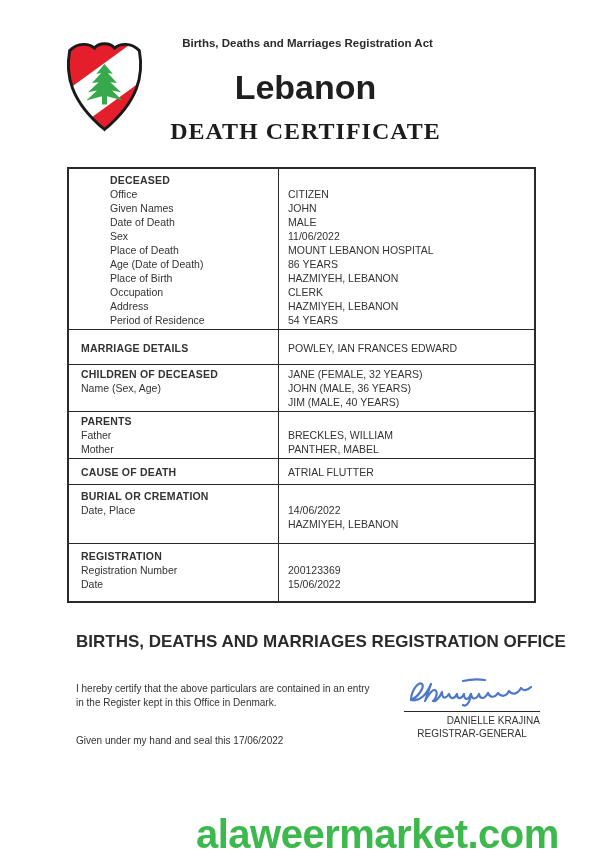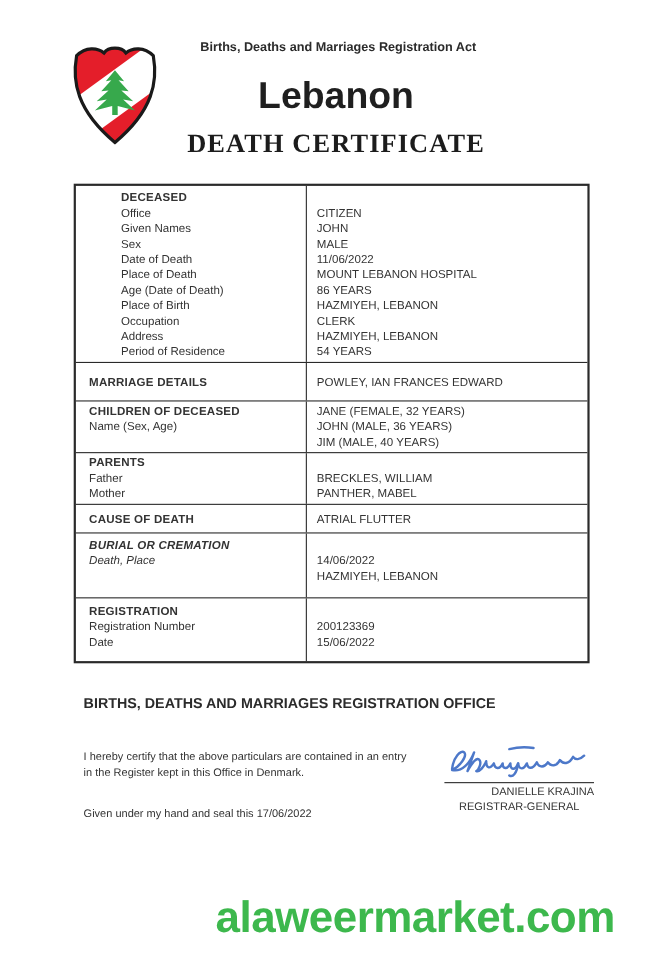--- a/index.html
+++ b/index.html
@@ -26,26 +26,26 @@
   .cert-table div{font-size:10.5px;line-height:14px;color:#333;}
   .st{font-size:11.5px;font-weight:bold;letter-spacing:0.2px;color:#222;}
 
   .s-deceased .cl{padding-top:4px;padding-bottom:2px;padding-left:41px;}
   .s-deceased .cr{padding-top:18px;padding-bottom:2px;}
   .s-marriage .cl,.s-marriage .cr{padding-top:11px;padding-bottom:9px;}
   .s-children .cl,.s-children .cr{padding-top:2px;padding-bottom:2px;}
   .s-parents .cl{padding-top:2px;padding-bottom:2px;}
   .s-parents .cr{padding-top:16px;padding-bottom:2px;}
   .s-cause .cl,.s-cause .cr{padding-top:6px;padding-bottom:5px;}
-  .s-burial .cl{padding-top:4px;padding-bottom:12px;font-style:italic;}
+  .s-burial .cl{padding-top:4px;padding-bottom:12px;}
   .s-burial .cr{padding-top:18px;padding-bottom:12px;}
   .s-registration .cl{padding-top:5px;padding-bottom:10px;}
   .s-registration .cr{padding-top:19px;padding-bottom:10px;}
 
-  .office-title{position:absolute;left:76px;top:632px;font-size:13px;
+  .office-title{position:absolute;left:76px;top:632px;font-size:17px;
     font-weight:bold;color:#2b2b2b;}
   .certify{position:absolute;left:76px;top:682px;width:340px;font-size:10px;
     line-height:14px;color:#333;}
   .sig-block{position:absolute;left:404px;top:674px;width:136px;text-align:center;}
   .sig-svg{display:block;width:136px;height:36px;}
   .sig-line{border-top:1.5px solid #2a2a2a;margin-top:1px;}
   .sig-name{font-size:10px;line-height:12px;margin-top:3px;color:#333;text-align:right;}
   .sig-title{font-size:10px;line-height:12px;margin-top:1px;color:#333;}
   .given{position:absolute;left:76px;top:735px;font-size:10px;color:#333;}
   .watermark{position:absolute;left:196px;top:812px;font-size:40px;
@@ -75,22 +75,22 @@
   <div class="country">Lebanon</div>
   <div class="cert-title">DEATH CERTIFICATE</div>
 
   <div class="cert-table">
 
     <div class="section s-deceased">
       <div class="cl">
         <div class="st">DECEASED</div>
         <div>Office</div>
         <div>Given Names</div>
+        <div>Date of Death</div>
         <div>Sex</div>
-        <div>Date of Death</div>
         <div>Place of Death</div>
         <div>Age (Date of Death)</div>
         <div>Place of Birth</div>
         <div>Occupation</div>
         <div>Address</div>
         <div>Period of Residence</div>
       </div>
       <div class="cr">
         <div>CITIZEN</div>
         <div>JOHN</div>
@@ -143,21 +143,21 @@
         <div class="st">CAUSE OF DEATH</div>
       </div>
       <div class="cr">
         <div>ATRIAL FLUTTER</div>
       </div>
     </div>
 
     <div class="section s-burial">
       <div class="cl">
         <div class="st">BURIAL OR CREMATION</div>
-        <div>Death, Place</div>
+        <div>Date, Place</div>
       </div>
       <div class="cr">
         <div>14/06/2022</div>
         <div>HAZMIYEH, LEBANON</div>
       </div>
     </div>
 
     <div class="section s-registration">
       <div class="cl">
         <div class="st">REGISTRATION</div>

